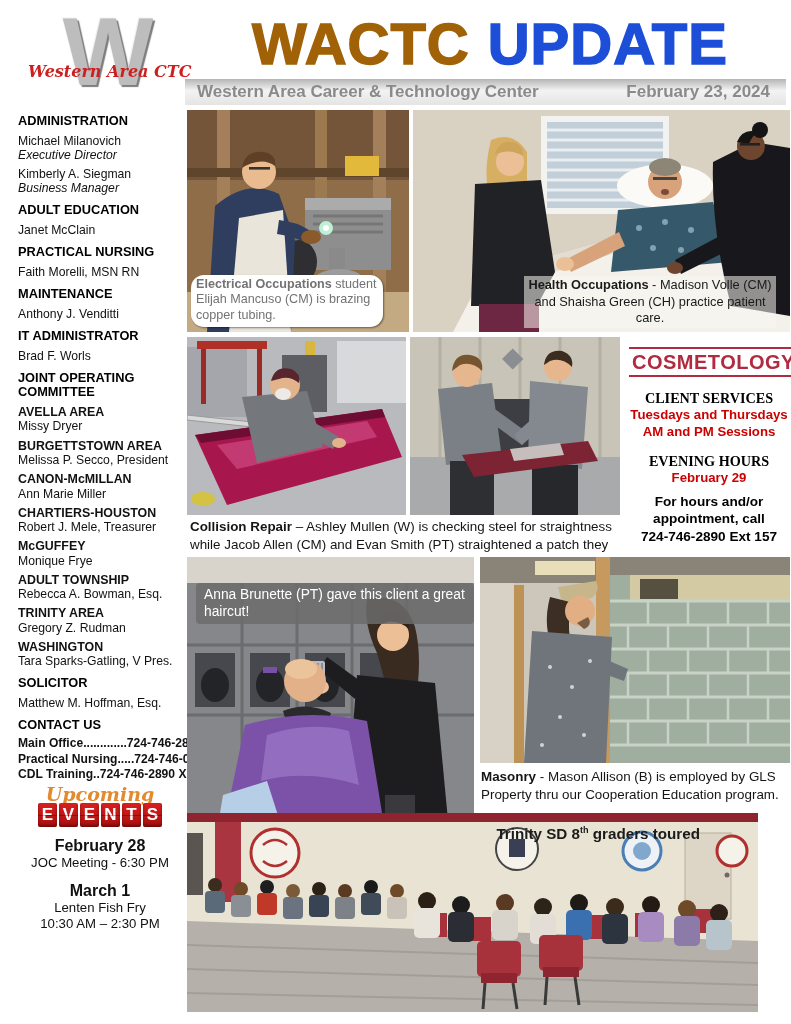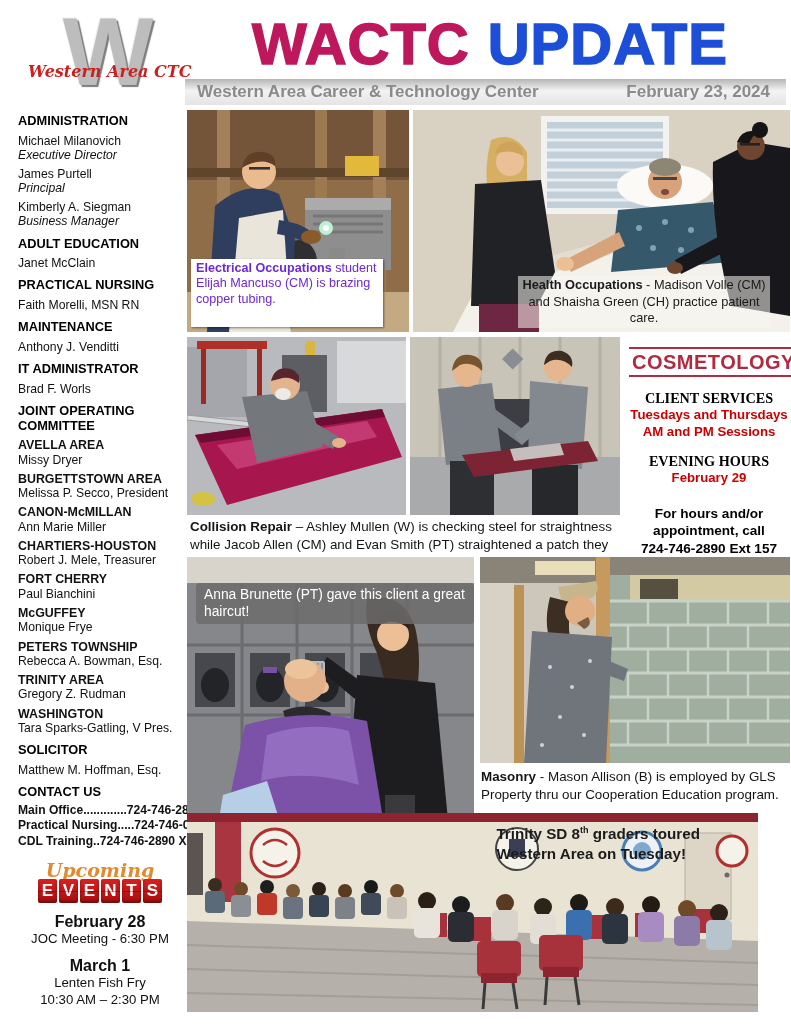--- a/index.html
+++ b/index.html
@@ -18,37 +18,37 @@
   .logo-label {
     position:absolute; left:0; right:0; top:58px; text-align:center;
     font-family:"DejaVu Serif", serif; font-style:italic; font-weight:bold;
     font-size:16px; color:#cc1f1f; white-space:nowrap;
   }
   .title-row {
     position:absolute; left:195px; top:8px; width:590px; height:70px;
     display:flex; justify-content:center; align-items:center; gap:18px;
     font-size:58px; font-weight:bold; letter-spacing:1px; -webkit-text-stroke:1.5px;
   }
-  .t-gray { color:#be185d; }
+  .t-gray { color:#a16207; }
   .t-red  { color:#1d4ed8; }
   .subtitle-bar {
     position:absolute; left:185px; top:79px; width:601px; height:26px;
     background:linear-gradient(#b5b5b5, #f3f3f3 45%, #e4e4e4);
     display:flex; justify-content:space-between; align-items:center;
     padding:0 16px 1px 12px; font-weight:bold; font-size:17px; color:#8a8a8a;
   }
 
   
   .sidebar { position:absolute; left:18px; top:106px; width:164px; font-size:12.2px; }
   .sb-h { font-weight:bold; font-size:12.8px; color:#000; margin:8px 0 3px; line-height:1.15; }
   .sb-entry { margin:5px 0; line-height:1.16; }
   .sb-role { font-style:italic; }
   .sb-district { font-weight:bold; font-size:12.4px; }
   .sb-contact { font-weight:bold; font-size:12.1px; line-height:1.3; white-space:nowrap; }
-  .events { text-align:center; margin-top:9px; }
+  .events { text-align:center; margin-top:0; }
   .ev-script {
     display:block; font-family:"DejaVu Serif", serif; font-style:italic; font-weight:bold;
     font-size:19px; color:#e3892e; margin-bottom:-2px;
   }
   .ev-tiles { display:inline-flex; gap:2px; }
   .ev-tile {
     position:relative; width:19px; height:24px; border-radius:2px;
     background:linear-gradient(#d92020, #a80e0e);
     color:#fff; font-weight:bold; font-size:17px;
     display:flex; align-items:center; justify-content:center;
@@ -57,26 +57,27 @@
   .ev-tile::after { content:""; position:absolute; left:0; right:0; top:50%; height:1px; background:rgba(0,0,0,.28); }
   .ev-date { font-weight:bold; font-size:16px; margin-top:10px; }
   .ev-line { font-size:13.2px; line-height:1.25; }
 
   
   .photo { position:absolute; overflow:hidden; background:#d8d4cc; }
   .photo svg { display:block; width:100%; height:100%; }
 
   .cap-box {
     position:absolute; left:4px; bottom:5px; right:26px; background:#fff;
-    padding:2px 5px 20px; font-size:12.6px; line-height:1.22; color:#6d28d9;
+    padding:2px 5px 4px; font-size:12.6px; line-height:1.22; color:#737373;
     box-shadow:1px 1px 2px rgba(0,0,0,.45);
+    border-radius:13px;
   }
   .cap-lead { font-weight:bold; }
   .cap-health {
-    position:absolute; right:20px; bottom:4px; width:252px; text-align:center;
+    position:absolute; right:14px; bottom:4px; width:252px; text-align:center;
     font-size:12.8px; line-height:1.3; color:#1a1a1a;
     background:rgba(248,246,240,.55); padding:1px 2px;
   }
   .cap-gray {
     position:absolute; left:9px; top:26px; background:rgba(108,108,108,.85);
     color:#fff; padding:3px 8px 4px; border-radius:4px; font-size:13.8px; line-height:1.25;
   }
   .cap-trinity {
     position:absolute; right:58px; top:11px; color:#1b1b1b; font-weight:bold;
     font-size:15.2px; line-height:1.3;
@@ -87,21 +88,21 @@
   
   .cosmo { position:absolute; left:629px; top:347px; width:160px; text-align:center; }
   .cos-title {
     display:inline-block; color:#b02a40; font-weight:bold; font-size:20px;
     letter-spacing:.5px; border-top:2px solid #b02a40; border-bottom:2px solid #b02a40;
     padding:2px 3px 1px;
   }
   .cos-h { font-weight:bold; font-size:14.2px; color:#000; margin-top:13px;font-family:Liberation Serif, serif; }
   .cos-red { color:#cc0000; font-weight:bold; font-size:13.2px; line-height:1.25; }
   .cos-b { font-weight:bold; font-size:13.6px; line-height:1.3; color:#000; }
-  .cos-appt { margin-top:18px; }
+  .cos-appt { margin-top:6px; }
 </style>
 </head>
 <body>
 
 <div class="page">
 
   <div class="logo">
     <span class="logo-w">W</span>
     <span class="logo-label">Western Area CTC</span>
   </div>
@@ -114,24 +115,20 @@
     <span>February 23, 2024</span>
   </div>
 
   <aside class="sidebar">
     <div class="sb-h">ADMINISTRATION</div>
     <div class="sb-entry">
       <div>Michael Milanovich</div>
       <div class="sb-role">Executive Director</div>
     </div>
     <div class="sb-entry">
-      <div>James Purtell</div>
-      <div class="sb-role">Principal</div>
-    </div>
-    <div class="sb-entry">
       <div>Kimberly A. Siegman</div>
       <div class="sb-role">Business Manager</div>
     </div>
 
     <div class="sb-h">ADULT EDUCATION</div>
     <div class="sb-entry">
       <div>Janet McClain</div>
     </div>
 
     <div class="sb-h">PRACTICAL NURSING</div>
@@ -161,29 +158,25 @@
     </div>
     <div class="sb-entry">
       <div class="sb-district">CANON-McMILLAN</div>
       <div>Ann Marie Miller</div>
     </div>
     <div class="sb-entry">
       <div class="sb-district">CHARTIERS-HOUSTON</div>
       <div>Robert J. Mele, Treasurer</div>
     </div>
     <div class="sb-entry">
-      <div class="sb-district">FORT CHERRY</div>
-      <div>Paul Bianchini</div>
-    </div>
-    <div class="sb-entry">
       <div class="sb-district">McGUFFEY</div>
       <div>Monique Frye</div>
     </div>
     <div class="sb-entry">
-      <div class="sb-district">PETERS TOWNSHIP</div>
+      <div class="sb-district">ADULT TOWNSHIP</div>
       <div>Rebecca A. Bowman, Esq.</div>
     </div>
     <div class="sb-entry">
       <div class="sb-district">TRINITY AREA</div>
       <div>Gregory Z. Rudman</div>
     </div>
     <div class="sb-entry">
       <div class="sb-district">WASHINGTON</div>
       <div>Tara Sparks-Gatling, V Pres.</div>
     </div>
@@ -484,17 +477,16 @@
         <rect x="290" y="128" width="44" height="36" rx="5" fill="#a8323c"></rect>
         <rect x="294" y="160" width="36" height="10" fill="#8e2430"></rect>
         <path d="M298 170 L296 196 M326 170 L330 196" stroke="#3a3a3a" stroke-width="3"></path>
         <rect x="352" y="122" width="44" height="36" rx="5" fill="#a8323c"></rect>
         <rect x="356" y="154" width="36" height="10" fill="#8e2430"></rect>
         <path d="M360 164 L358 192 M388 164 L392 192" stroke="#3a3a3a" stroke-width="3"></path>
       </g>
     </svg>
     <div class="cap-trinity">
       <div><span>Trinity SD 8</span><sup>th</sup><span> graders toured</span></div>
-      <div>Western Area on Tuesday!</div>
     </div>
   </div>
 
 </div>
 
 </body></html>

